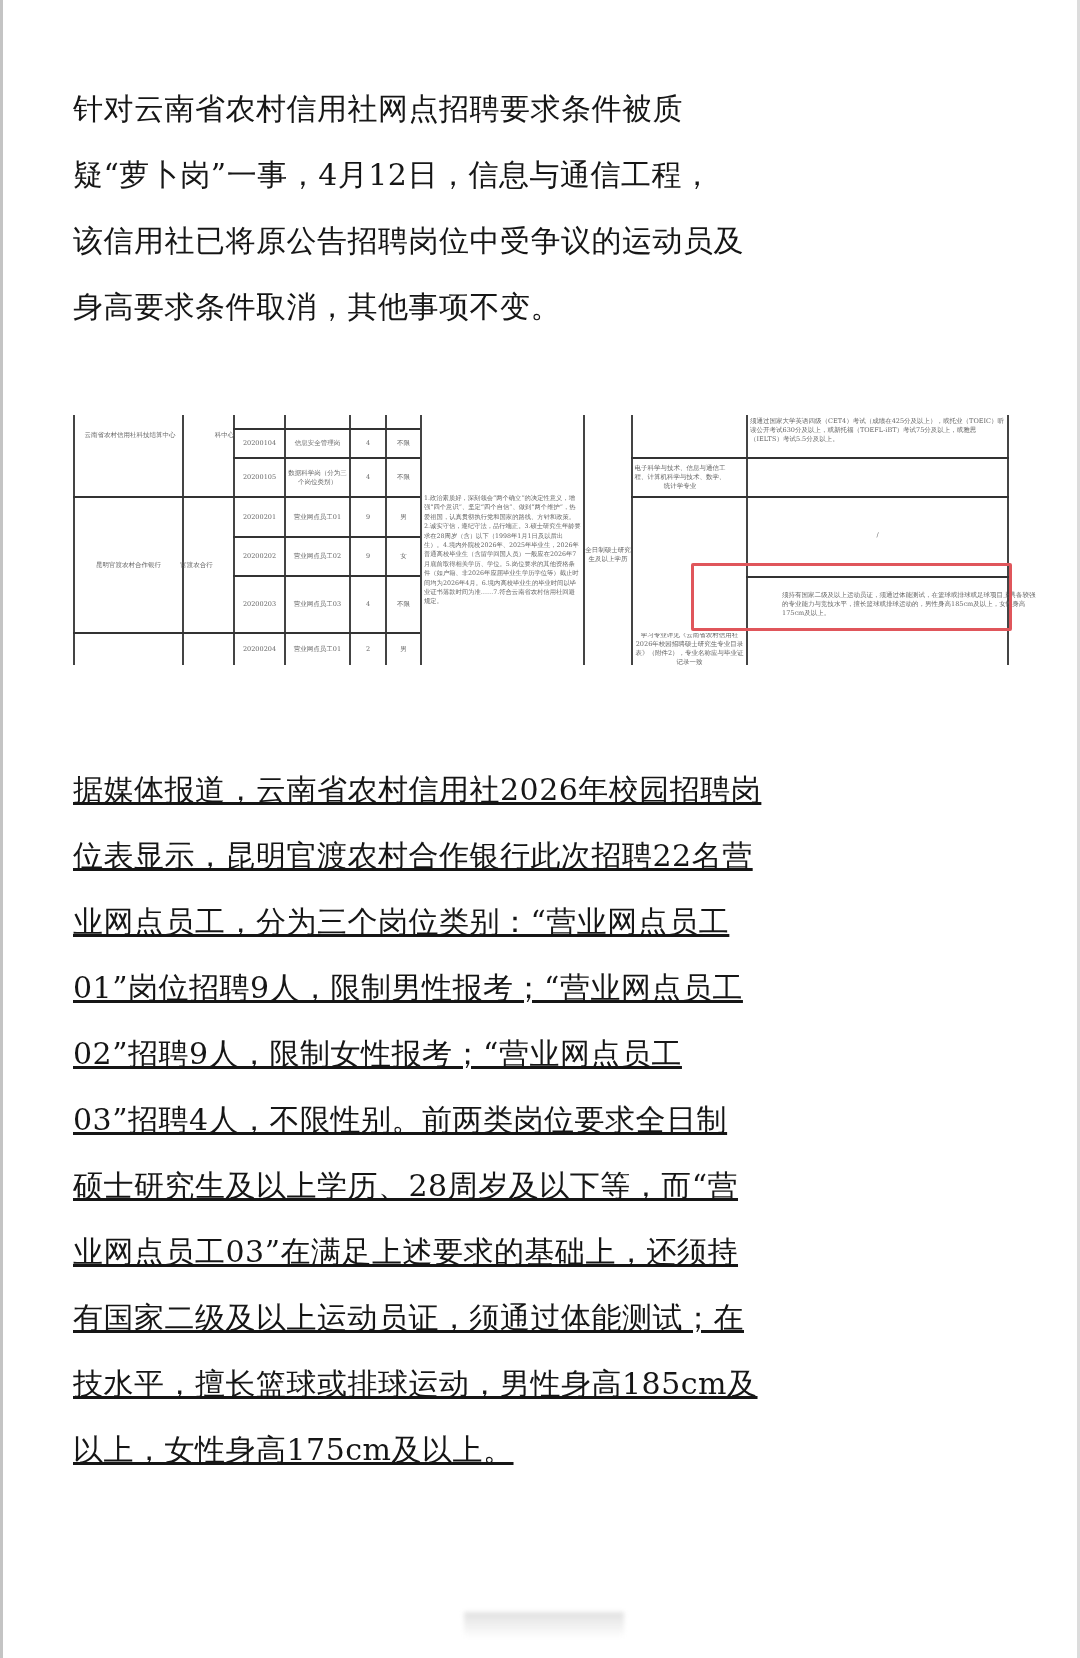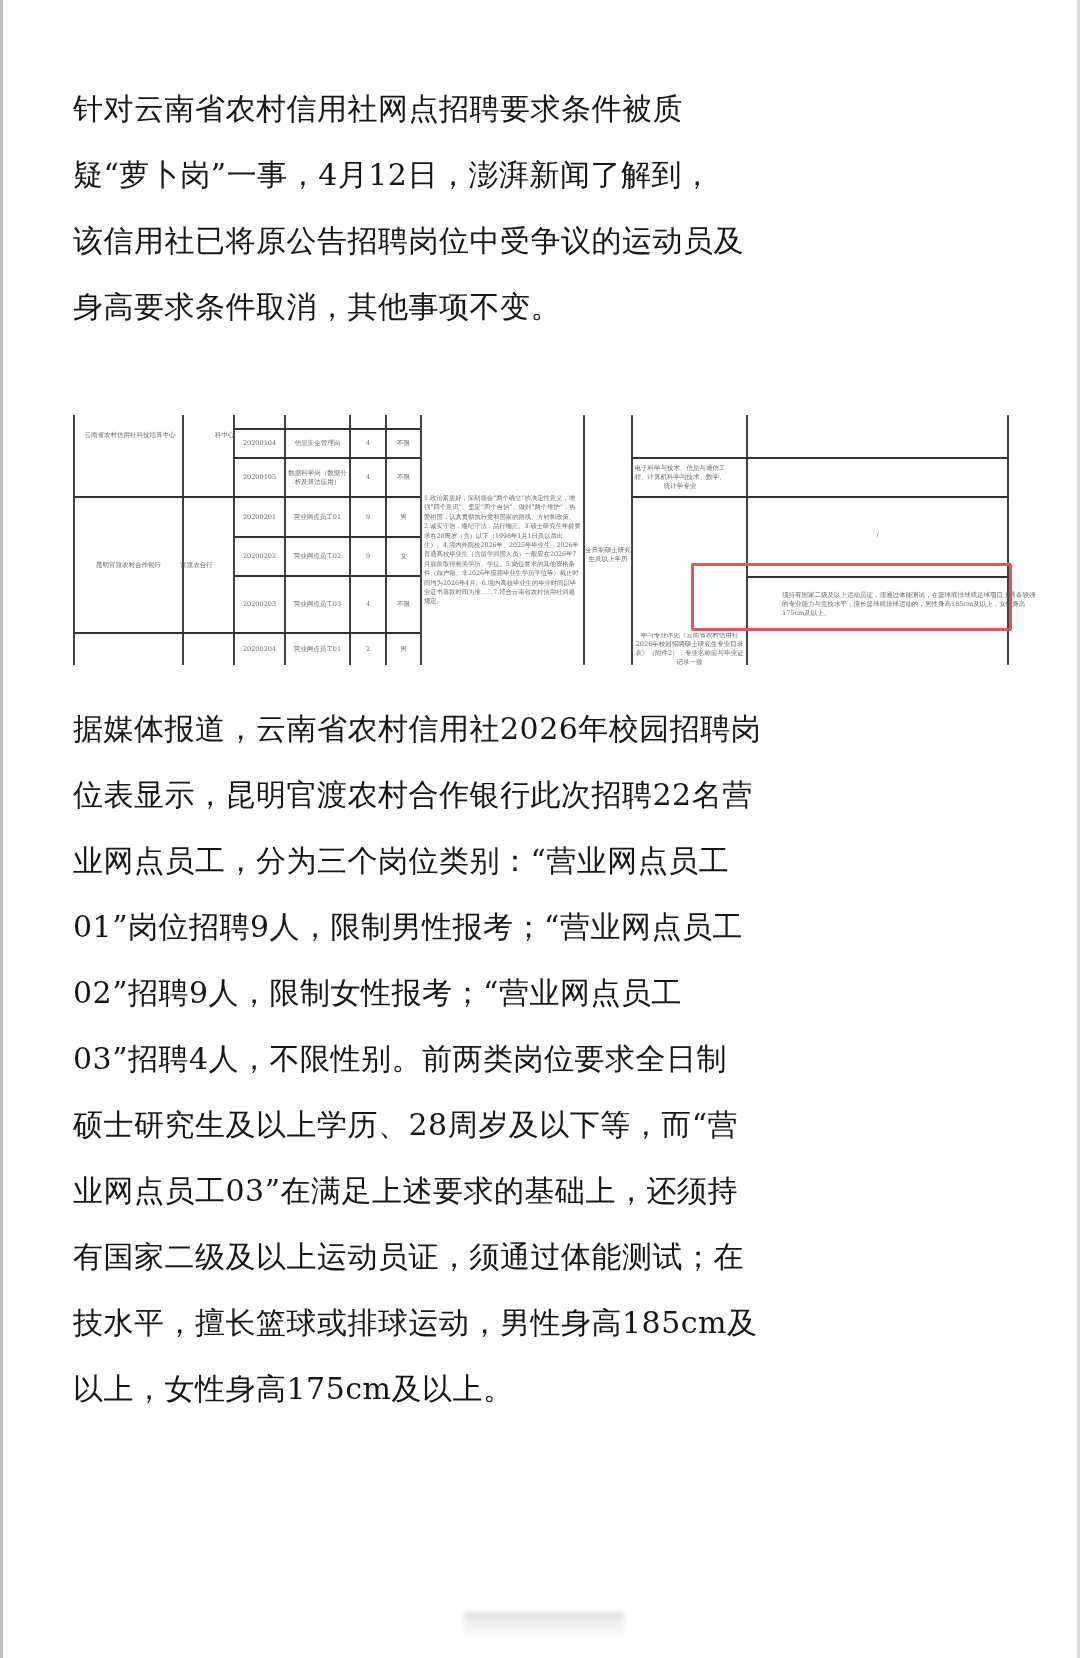--- a/index.html
+++ b/index.html
@@ -25,21 +25,21 @@
       left: 73px;
       width: 935px;
       font-size: 30px;
       line-height: 66px;
       letter-spacing: 0.5px;
       margin: 0;
       color: #161616;
     }
     .para .line { display: block; white-space: nowrap; height: 66px; }
     #para1 { top: 76px; }
-    #para2 { top: 696px; }
+    #para2 { top: 757px; text-decoration: underline; }
 
     
     .table-img {
       position: absolute;
       left: 60px; top: 395px;
       width: 960px; height: 280px;
       background: #ffffff;
       font-family: "DejaVu Serif", serif;
       color: #555;
     }
@@ -72,21 +72,21 @@
     }
   </style>
 </head>
 <body>
 
 <div class="edge-left"></div>
 <div class="edge-right"></div>
 
 <p class="para" id="para1">
   <span class="line">针对云南省农村信用社网点招聘要求条件被质</span>
-  <span class="line">疑“萝卜岗”一事，4月12日，澎湃新闻了解到，</span>
+  <span class="line">疑“萝卜岗”一事，4月12日，信息与通信工程，</span>
   <span class="line">该信用社已将原公告招聘岗位中受争议的运动员及</span>
   <span class="line">身高要求条件取消，其他事项不变。</span>
 </p>
 
 <div class="table-img">
 
   <div class="vl" style="left:13px; top:20px; height:250px;"></div>
   <div class="vl" style="left:122px; top:20px; height:250px;"></div>
   <div class="vl" style="left:173px; top:20px; height:250px;"></div>
   <div class="vl" style="left:224px; top:20px; height:250px;"></div>
@@ -112,21 +112,21 @@
   <div class="cell" style="left:124px; top:20px; width:49px; height:40px;padding-left:16px;">科中心</div>
   <div class="cell" style="left:15px; top:103px; width:107px; height:134px;">昆明官渡农村合作银行</div>
   <div class="cell" style="left:112px; top:103px; width:49px; height:134px;">官渡农合行</div>
 
   <div class="cell" style="left:175px; top:35px; width:49px; height:27px;">20200104</div>
   <div class="cell" style="left:226px; top:35px; width:63px; height:27px;">信息安全管理岗</div>
   <div class="cell" style="left:291px; top:35px; width:34px; height:27px;">4</div>
   <div class="cell" style="left:327px; top:35px; width:33px; height:27px;">不限</div>
 
   <div class="cell" style="left:175px; top:64px; width:49px; height:37px;">20200105</div>
-  <div class="cell" style="left:226px; top:64px; width:63px; height:37px;">数据科学岗（数据分析及算法应用）</div>
+  <div class="cell" style="left:226px; top:64px; width:63px; height:37px;">数据科学岗（分为三个岗位类别）</div>
   <div class="cell" style="left:291px; top:64px; width:34px; height:37px;">4</div>
   <div class="cell" style="left:327px; top:64px; width:33px; height:37px;">不限</div>
 
   <div class="cell" style="left:175px; top:103px; width:49px; height:38px;">20200201</div>
   <div class="cell" style="left:226px; top:103px; width:63px; height:38px;">营业网点员工01</div>
   <div class="cell" style="left:291px; top:103px; width:34px; height:38px;">9</div>
   <div class="cell" style="left:327px; top:103px; width:33px; height:38px;">男</div>
 
   <div class="cell" style="left:175px; top:143px; width:49px; height:37px;">20200202</div>
   <div class="cell" style="left:226px; top:143px; width:63px; height:37px;">营业网点员工02</div>
@@ -143,20 +143,21 @@
   <div class="cell" style="left:291px; top:239px; width:34px; height:31px;">2</div>
   <div class="cell" style="left:327px; top:239px; width:33px; height:31px;">男</div>
 
   <div class="cell left" style="left:364px; top:98px; width:157px; height:172px; overflow:hidden; font-size:6.3px; line-height:9.4px;">1.政治素质好，深刻领会“两个确立”的决定性意义，增强“四个意识”、坚定“四个自信”、做到“两个维护”，热爱祖国，认真贯彻执行党和国家的路线、方针和政策。2.诚实守信，遵纪守法，品行端正。3.硕士研究生年龄要求在28周岁（含）以下（1998年1月1日及以后出生）。4.境内外院校2026年、2025年毕业生，2026年普通高校毕业生（含留学回国人员）一般应在2026年7月底前取得相关学历、学位。5.岗位要求的其他资格条件（如户籍、非2026年应届毕业生学历学位等）截止时间均为2026年4月。6.境内高校毕业生的毕业时间以毕业证书落款时间为准……7.符合云南省农村信用社回避规定。</div>
 
   <div class="cell" style="left:525px; top:140px; width:46px; height:40px;">全日制硕士研究生及以上学历</div>
 
   <div class="cell" style="left:573px; top:64px; width:94px; height:37px;">电子科学与技术、信息与通信工程、计算机科学与技术、数学、统计学专业</div>
   <div class="cell" style="left:573px; top:238px; width:113px; height:32px; overflow:hidden;">学习专业详见《云南省农村信用社2026年校园招聘硕士研究生专业目录表》（附件2），专业名称应与毕业证记录一致</div>
 
+  <div class="cell left" style="left:690px; top:22px; width:255px; height:38px; overflow:hidden;">须通过国家大学英语四级（CET4）考试（成绩在425分及以上），或托业（TOEIC）听读公开考试630分及以上，或新托福（TOEFL-iBT）考试75分及以上，或雅思（IELTS）考试5.5分及以上。</div>
   <div class="cell" style="left:690px; top:130px; width:255px; height:20px;">/</div>
   <div class="cell left" style="left:690px; top:196px; width:255px; height:38px; overflow:hidden;margin-left:32px;">须持有国家二级及以上运动员证，须通过体能测试，在篮球或排球或足球项目上具备较强的专业能力与竞技水平，擅长篮球或排球运动的，男性身高185cm及以上，女性身高175cm及以上。</div>
 
   <div class="highlight"></div>
 </div>
 
 <p class="para" id="para2">
   <span class="line">据媒体报道，云南省农村信用社2026年校园招聘岗</span>
   <span class="line">位表显示，昆明官渡农村合作银行此次招聘22名营</span>
   <span class="line">业网点员工，分为三个岗位类别：“营业网点员工</span>

